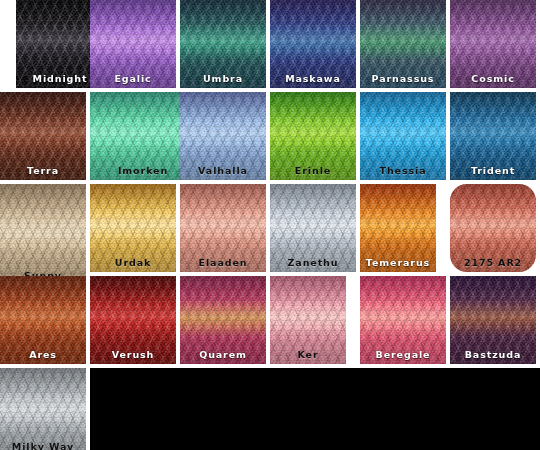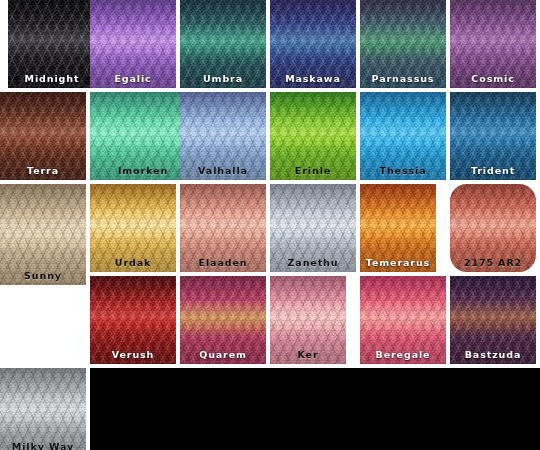--- a/index.html
+++ b/index.html
@@ -126,21 +126,21 @@
   .swatch .label.dark {
     color: #101010;
     text-shadow: 0 1px 1px rgba(255,255,255,0.35);
   }
 </style>
 </head>
 <body>
 
 <div id="palette-grid" style="width: 540px; height: 450px; background: rgb(255, 255, 255);">
   <div class="black-panel" style="left: 90px; top: 368px; width: 450px; height: 82px; background: rgb(0, 0, 0);"></div>
-<div class="swatch" style="left: 8px; top: 0px; width: 88px; height: 88px;">
+<div class="swatch" style="left: 16px; top: 0px; width: 88px; height: 88px;">
       <div class="fill" style="background: linear-gradient(rgb(8, 7, 9) 0%, rgb(18, 15, 21) 26%, rgb(34, 29, 40) 48%, rgb(18, 15, 21) 70%, rgb(10, 8, 12) 100%);"></div>
       <div class="weave-a"></div>
       <div class="weave-b"></div>
       <div class="weave-c"></div>
       <div class="shade"></div>
       <div class="label light">Midnight</div>
     </div>
     <div class="swatch" style="left: 90px; top: 0px; width: 86px; height: 88px;">
       <div class="fill" style="background: linear-gradient(rgb(140, 82, 207) 0%, rgb(160, 96, 216) 26%, rgb(192, 125, 232) 48%, rgb(160, 96, 216) 70%, rgb(147, 86, 205) 100%);"></div>
       <div class="weave-a"></div>
@@ -270,20 +270,28 @@
       <div class="label light">Temerarus</div>
     </div>
     <div class="swatch" style="left: 450px; top: 184px; width: 86px; height: 88px; border-radius: 17px;">
       <div class="fill" style="background: linear-gradient(rgb(216, 84, 63) 0%, rgb(224, 106, 84) 26%, rgb(240, 149, 124) 48%, rgb(224, 106, 84) 70%, rgb(221, 104, 80) 100%);"></div>
       <div class="weave-a"></div>
       <div class="weave-b"></div>
       <div class="weave-c"></div>
       <div class="shade"></div>
       <div class="label dark">2175 AR2</div>
     </div>
+    <div class="swatch" style="left: 0px; top: 276px; width: 86px; height: 88px;">
+      <div class="fill" style="background: linear-gradient(rgb(142, 44, 12) 0%, rgb(168, 58, 16) 26%, rgb(200, 84, 22) 48%, rgb(168, 58, 16) 70%, rgb(159, 54, 15) 100%);"></div>
+      <div class="weave-a"></div>
+      <div class="weave-b"></div>
+      <div class="weave-c"></div>
+      <div class="shade"></div>
+      <div class="label light">Ares</div>
+    </div>
     <div class="swatch" style="left: 90px; top: 276px; width: 86px; height: 88px;">
       <div class="fill" style="background: linear-gradient(rgb(110, 6, 8) 0%, rgb(165, 16, 14) 26%, rgb(205, 21, 18) 48%, rgb(165, 16, 14) 70%, rgb(140, 12, 11) 100%);"></div>
       <div class="weave-a"></div>
       <div class="weave-b"></div>
       <div class="weave-c"></div>
       <div class="shade"></div>
       <div class="label light">Verush</div>
     </div>
     <div class="swatch" style="left: 180px; top: 276px; width: 86px; height: 88px;">
       <div class="fill" style="background: linear-gradient(rgb(179, 44, 96) 0%, rgb(196, 53, 96) 26%, rgb(210, 134, 63) 48%, rgb(196, 53, 96) 70%, rgb(191, 50, 96) 100%);"></div>

